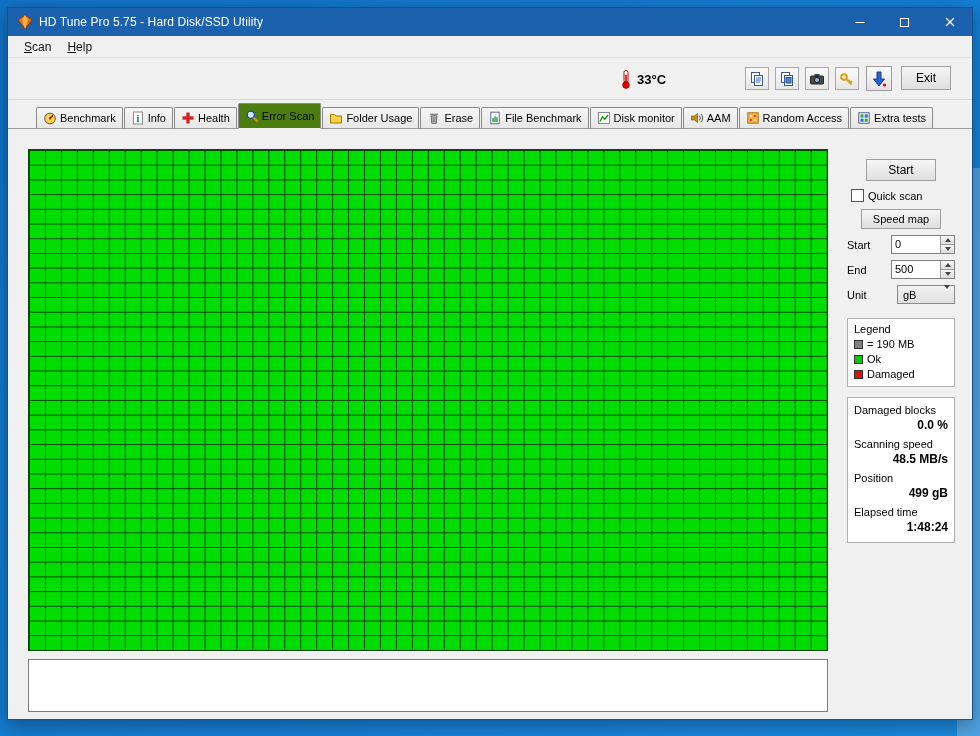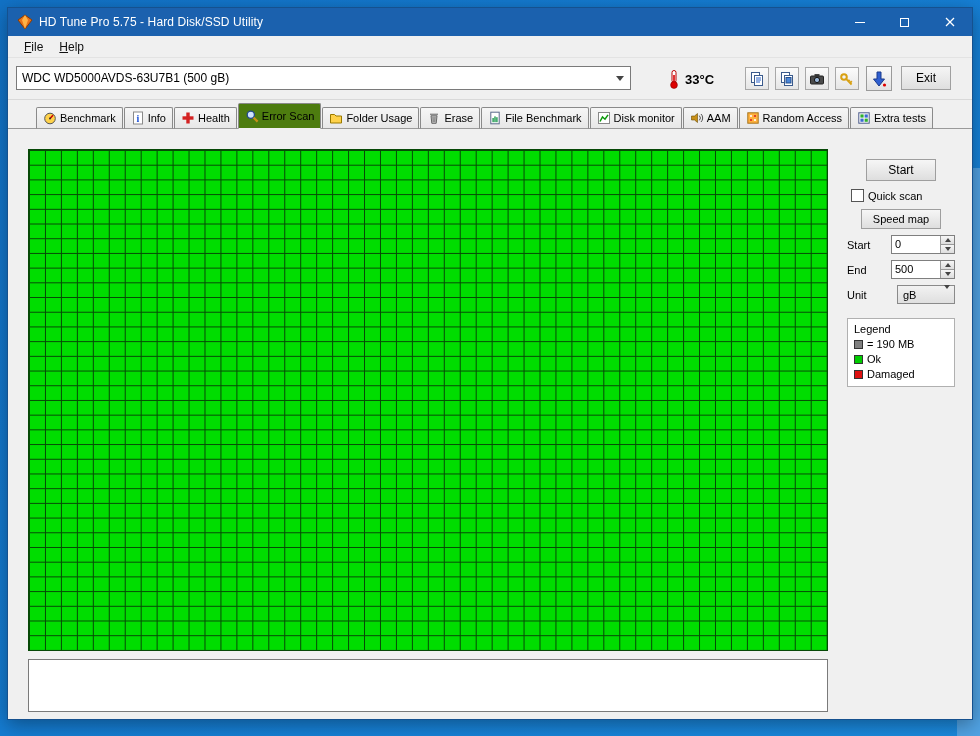--- a/index.html
+++ b/index.html
@@ -44,21 +44,21 @@
   
   .toolbar { position:relative; height:42px; flex:0 0 auto; border-bottom:1px solid #d9d9d9; }
   .drive-combo {
     position:absolute; left:8px; top:8px; width:615px; height:24px;
     background:#fff; border:1px solid #7a7a7a;
     display:flex; align-items:center; font-size:12px; color:#000;
     padding-left:5px;
   }
   .drive-combo .combo-arrow { margin-left:auto; width:20px; display:flex; justify-content:center; }
   .tri-down { width:0; height:0; border-left:4px solid transparent; border-right:4px solid transparent; border-top:5px solid #444; }
-  .temp-wrap { position:absolute; left:660px; top:8px; height:26px; display:flex; align-items:center; gap:5px; }
+  .temp-wrap { position:absolute; left:612px; top:8px; height:26px; display:flex; align-items:center; gap:5px; }
   .temp-text { font-size:13px; font-weight:bold; color:#000; }
   .tool-btns { position:absolute; left:737px; top:9px; display:flex; gap:6px; }
   .tool-btn {
     width:24px; height:23px; border:1px solid #a8a8a8;
     background:linear-gradient(#fbfbfb,#e6e6e6);
     display:flex; align-items:center; justify-content:center;
   }
   .update-btn {
     position:absolute; left:858px; top:8px; width:26px; height:25px;
     border:1px solid #9a9a9a; background:linear-gradient(#fbfbfb,#e2e2e2);
@@ -169,31 +169,25 @@
       <div class="win-btn">
         <svg width="10" height="10" viewBox="0 0 10 10">
           <line x1="1" y1="1" x2="9" y2="9" stroke="#fff" stroke-width="1.3"></line>
           <line x1="9" y1="1" x2="1" y2="9" stroke="#fff" stroke-width="1.3"></line>
         </svg>
       </div>
     </div>
   </div>
 
   <div class="menubar">
-    <span class="menu-item">File</span>
+    <span class="menu-item">Scan</span>
     <span class="menu-item">Help</span>
   </div>
 
   <div class="toolbar">
-    <div class="drive-combo">
-      <span>WDC WD5000AVDS-63U7B1 (500 gB)</span>
-      <span class="combo-arrow">
-          <span class="tri-down"></span>
-        </span>
-    </div>
 
     <div class="temp-wrap">
       <svg width="12" height="20" viewBox="0 0 12 20">
         <rect x="4" y="1.5" width="4" height="12" rx="2" fill="#fff" stroke="#b00" stroke-width="1"></rect>
         <rect x="5.2" y="6" width="1.6" height="9" fill="#d00"></rect>
         <circle cx="6" cy="16" r="3.4" fill="#d00" stroke="#800" stroke-width=".6"></circle>
       </svg>
       <span class="temp-text">33°C</span>
     </div>
 
@@ -415,16 +409,26 @@
         <div class="legend-item">
           <span class="legend-square" style="background-color: rgb(0, 204, 0);"></span>
           <span>Ok</span>
         </div>
         <div class="legend-item">
           <span class="legend-square" style="background-color: rgb(221, 17, 17);"></span>
           <span>Damaged</span>
         </div>
       </div>
 
+      <div class="status-box">
+        <div class="status-label">Damaged blocks</div>
+        <div class="status-value">0.0 %</div>
+        <div class="status-label">Scanning speed</div>
+        <div class="status-value">48.5 MB/s</div>
+        <div class="status-label">Position</div>
+        <div class="status-value">499 gB</div>
+        <div class="status-label">Elapsed time</div>
+        <div class="status-value">1:48:24</div>
+      </div>
 
     </div>
   </div>
 </div>
 
 </body></html>

